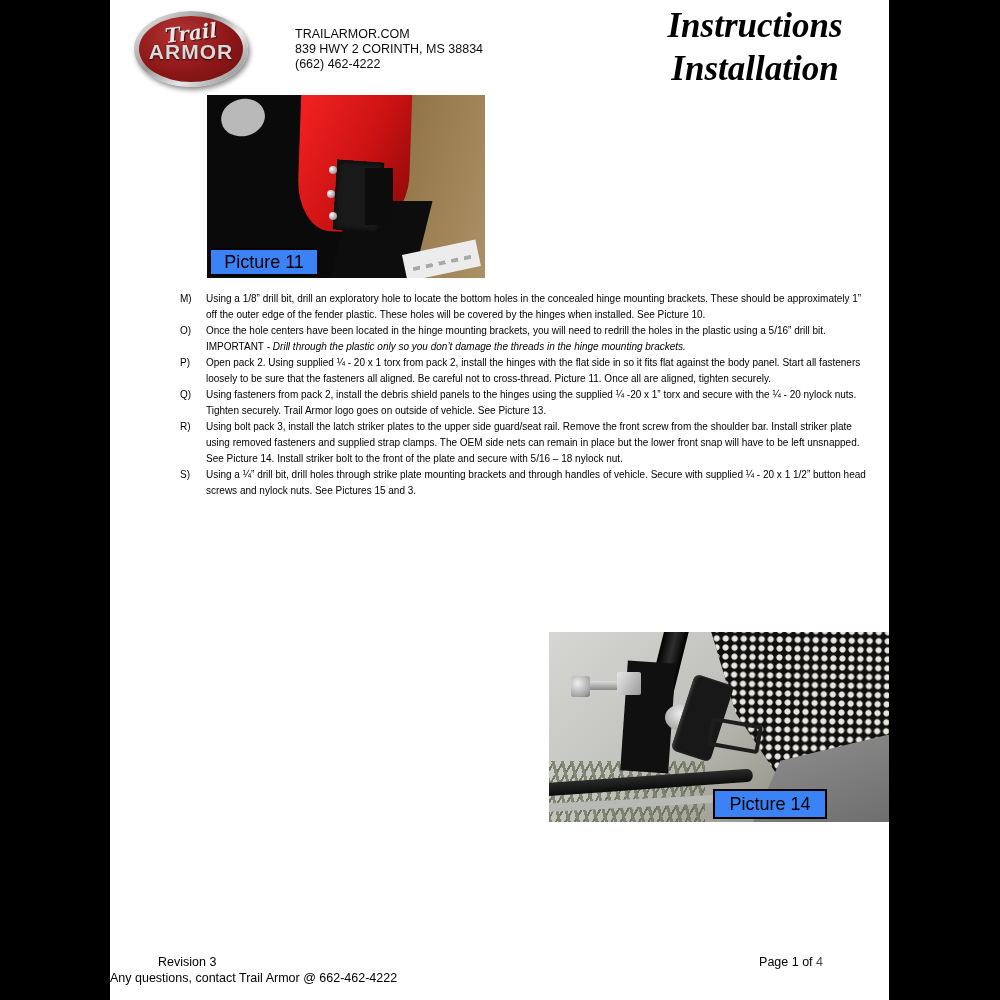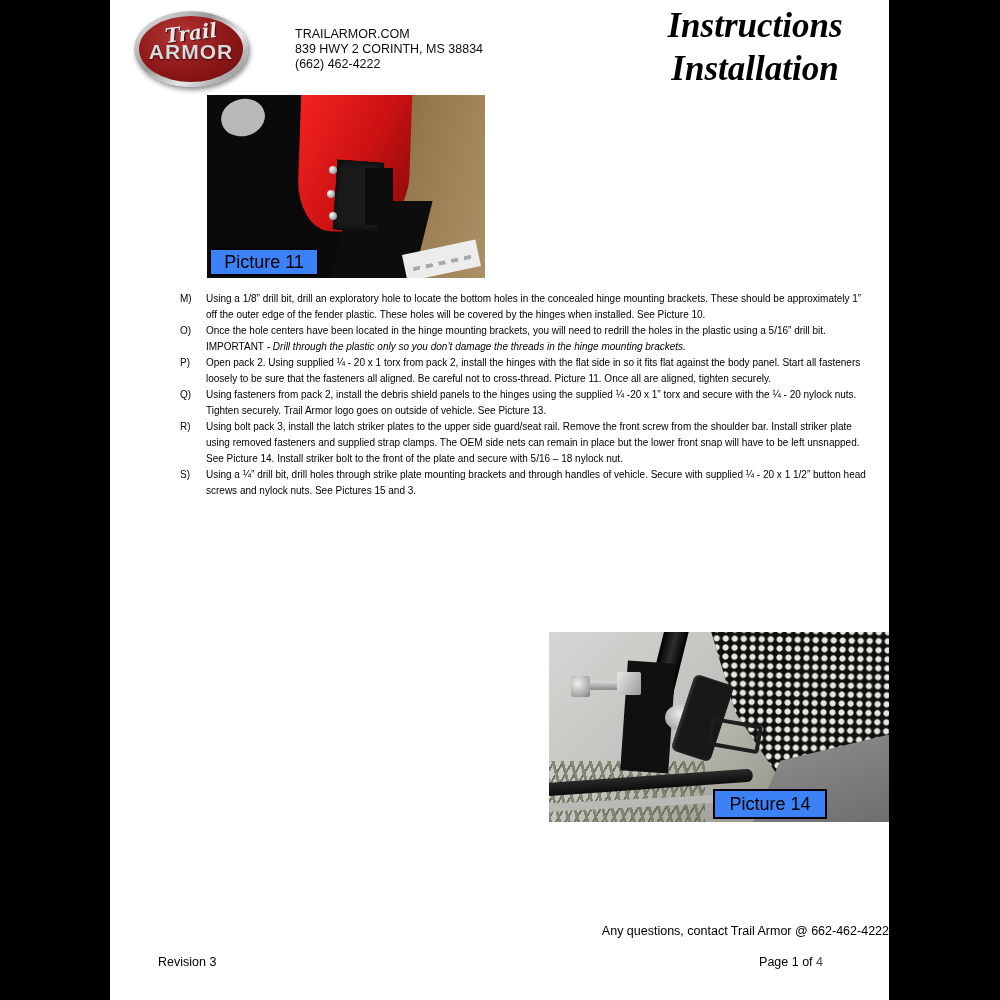--- a/index.html
+++ b/index.html
@@ -111,21 +111,21 @@
   .lbl{display:inline-block;width:26px;text-indent:0;}
   .imp{font-weight:normal;}
   .ital{font-style:italic;}
 
   
   .footer{position:absolute;left:0;top:0;width:100%;font-size:12.5px;}
   .footer-rev{position:absolute;left:48px;top:955px;}
   .footer-date{position:absolute;left:0;top:1007px;width:100%;text-align:center;}
   .footer-page{position:absolute;right:66px;top:955px;}
   .page-total{color:#4a4a4a;}
-  .footer-contact{position:absolute;left:0;top:924px;width:100%;text-align:right;}
+  .footer-contact{position:absolute;left:0;top:971px;width:100%;text-align:left;}
 </style>
 </head>
 <body>
 
 <div class="page">
 
   <div class="logo">
     <div class="logo-outer">
       <div class="logo-inner">
         <div class="logo-trail">Trail</div>

